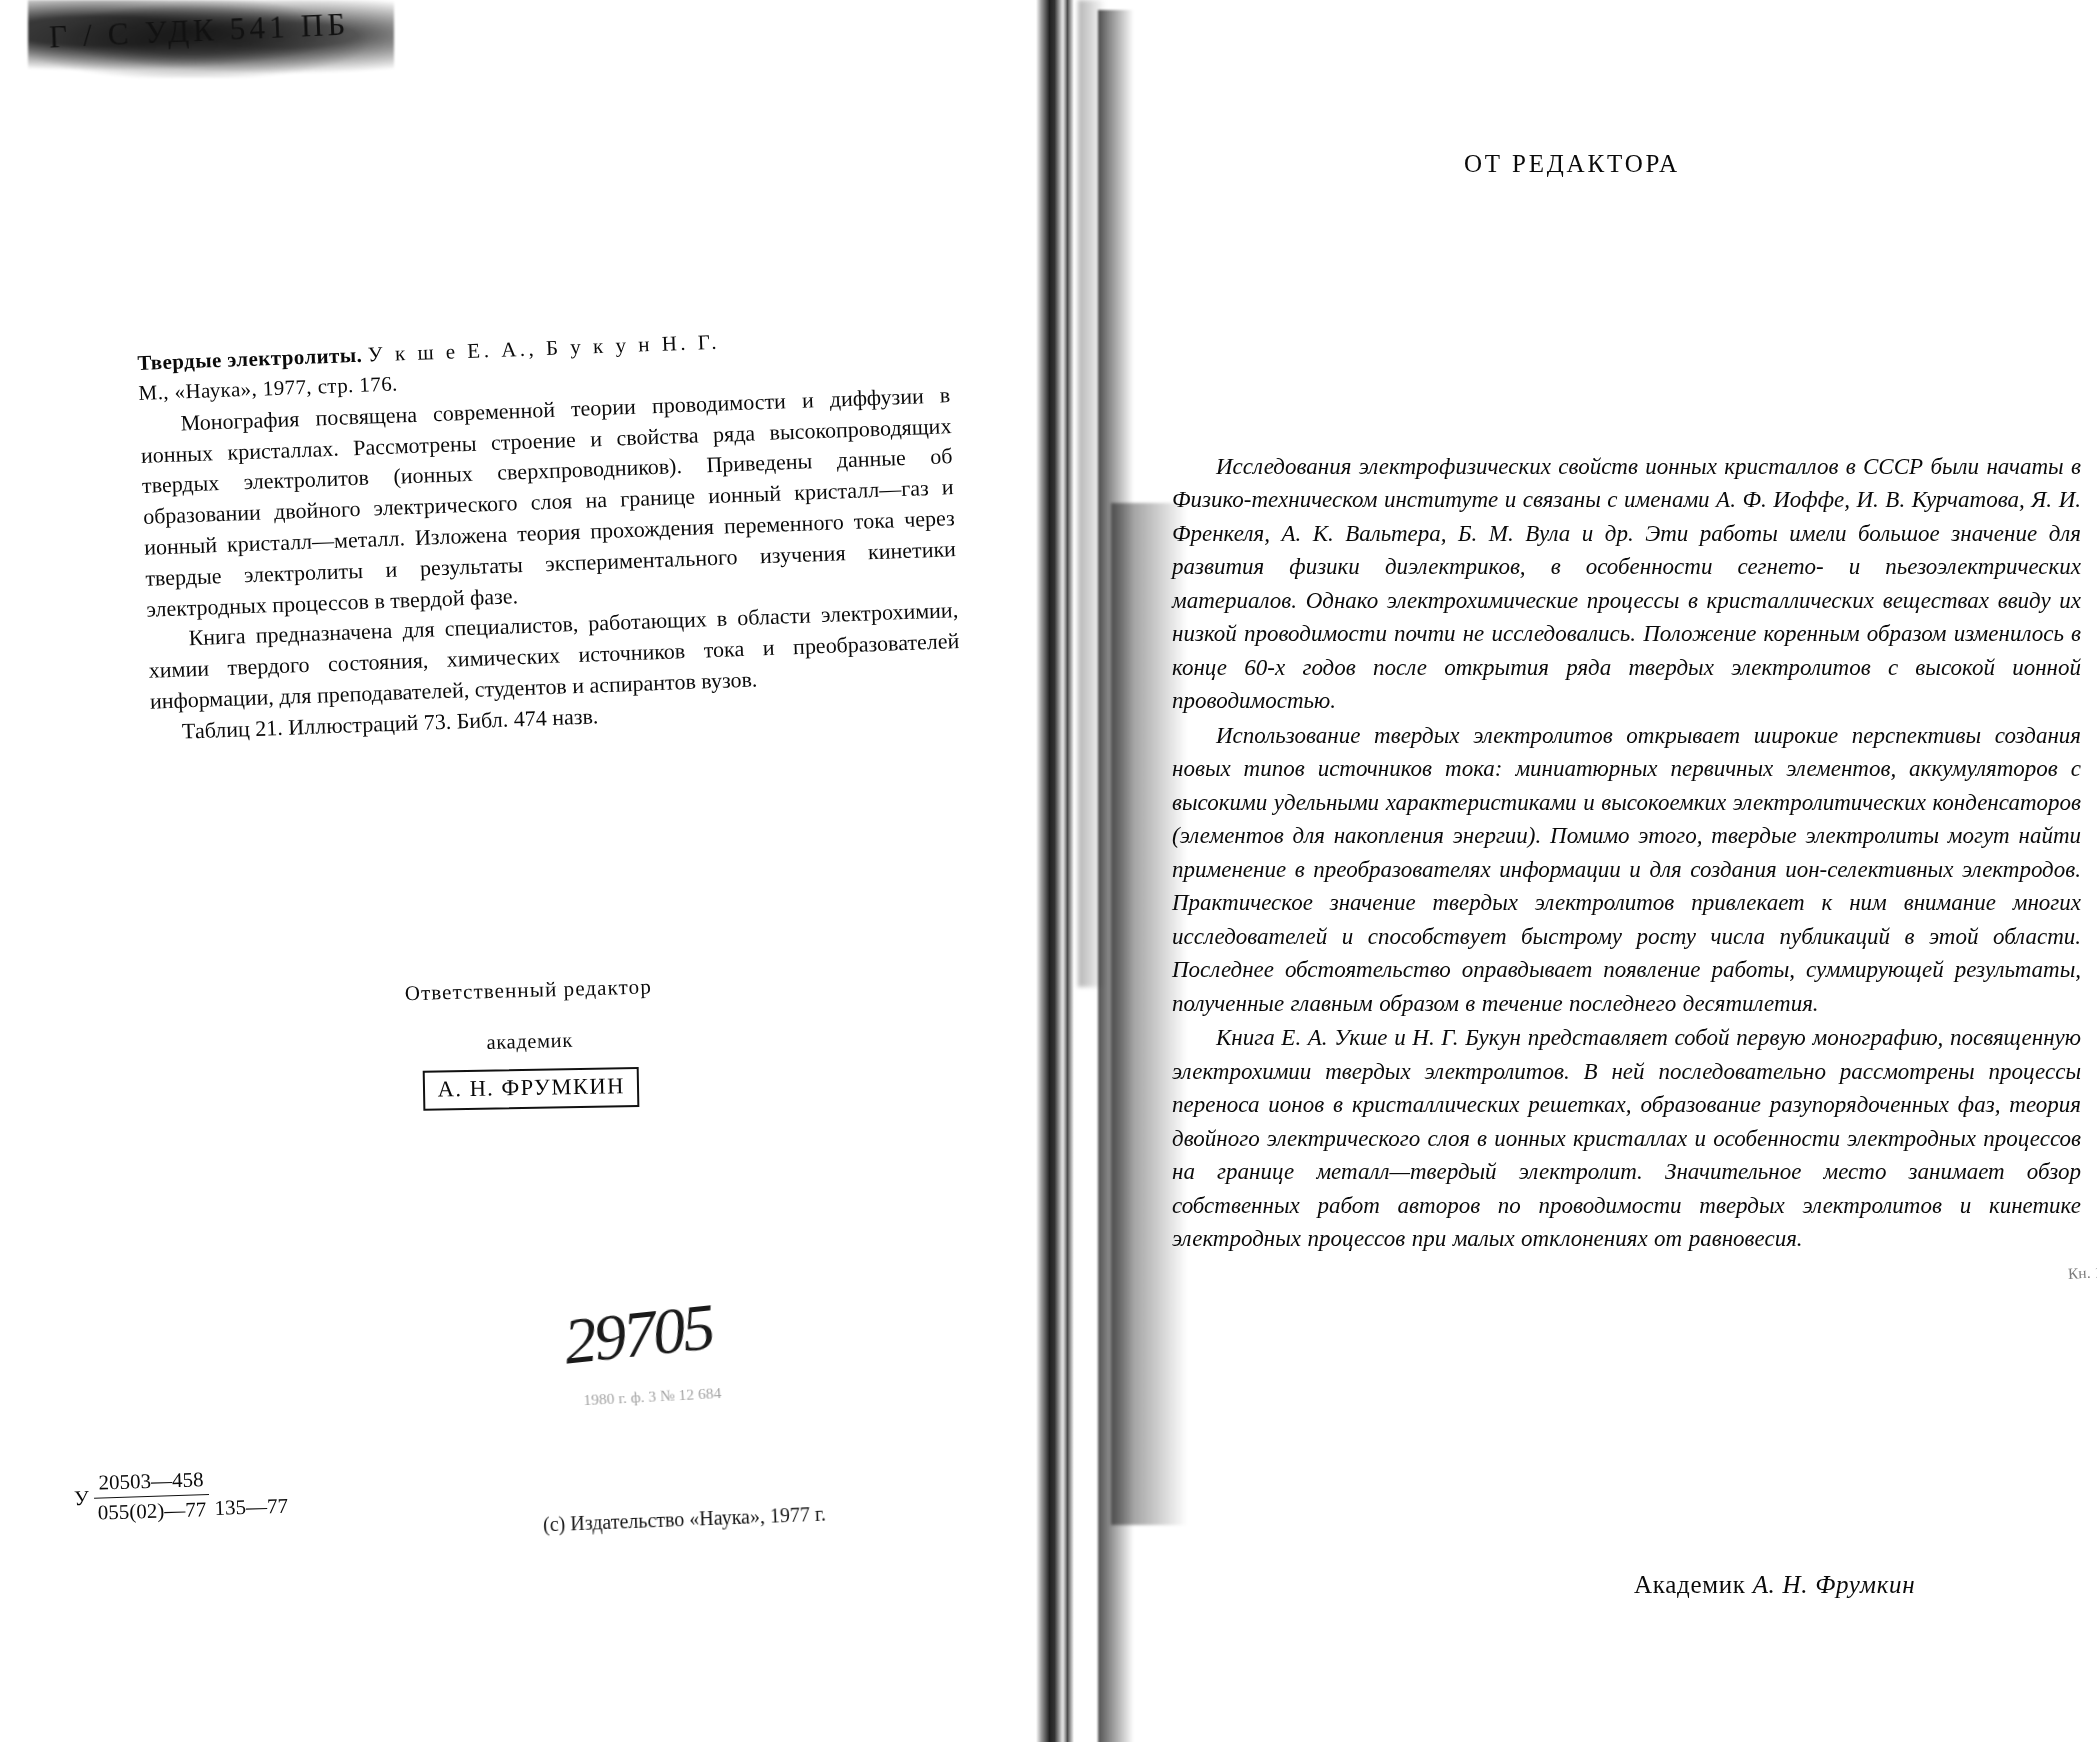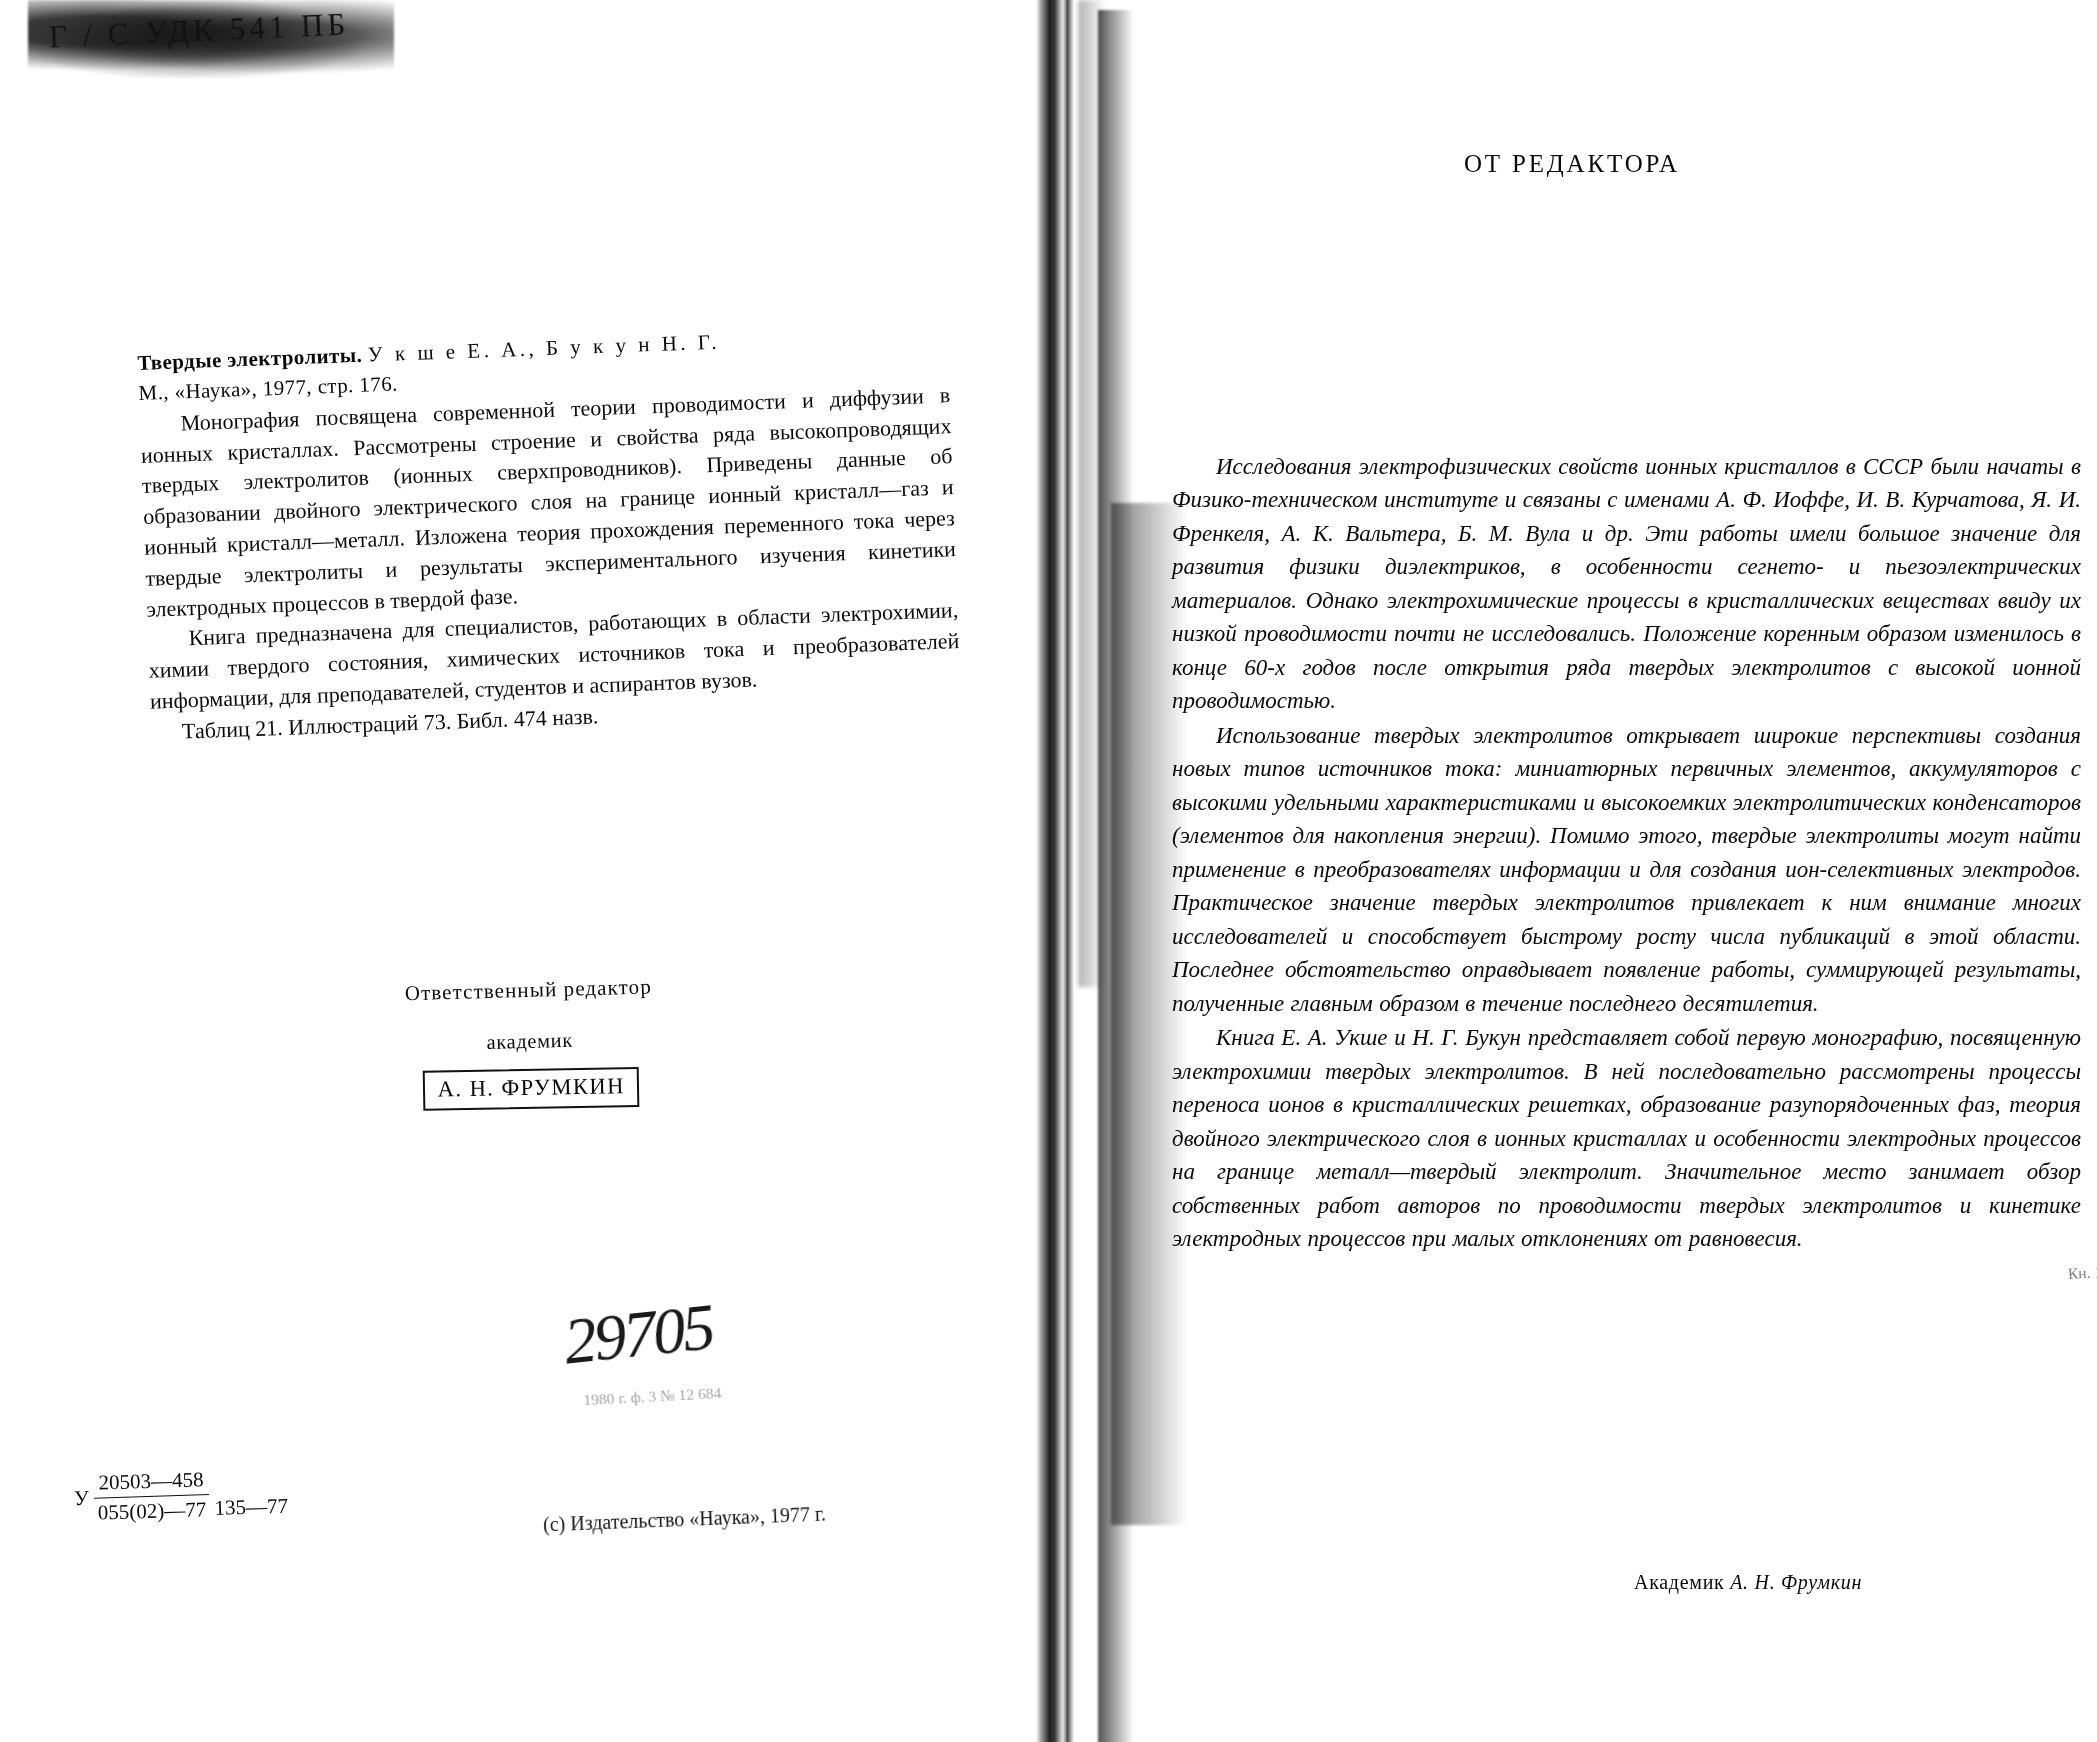--- a/index.html
+++ b/index.html
@@ -229,21 +229,21 @@
     line-height: 1.455;
     text-align: justify;
     text-indent: 44px;
     word-spacing: 0.7px;
     font-style: italic;
   }
   .r-sign {
     position: absolute;
     top: 1561px;
     left: 536px;
-    font-size: 20px;
+    font-size: 25px;
     font-style: italic;
     letter-spacing: 0.7px;
     font-family: Liberation Serif, serif;
   }
   .r-sign .plain { font-style: normal; }
 
   
   .bleed {
     position: absolute;
     top: 0;

